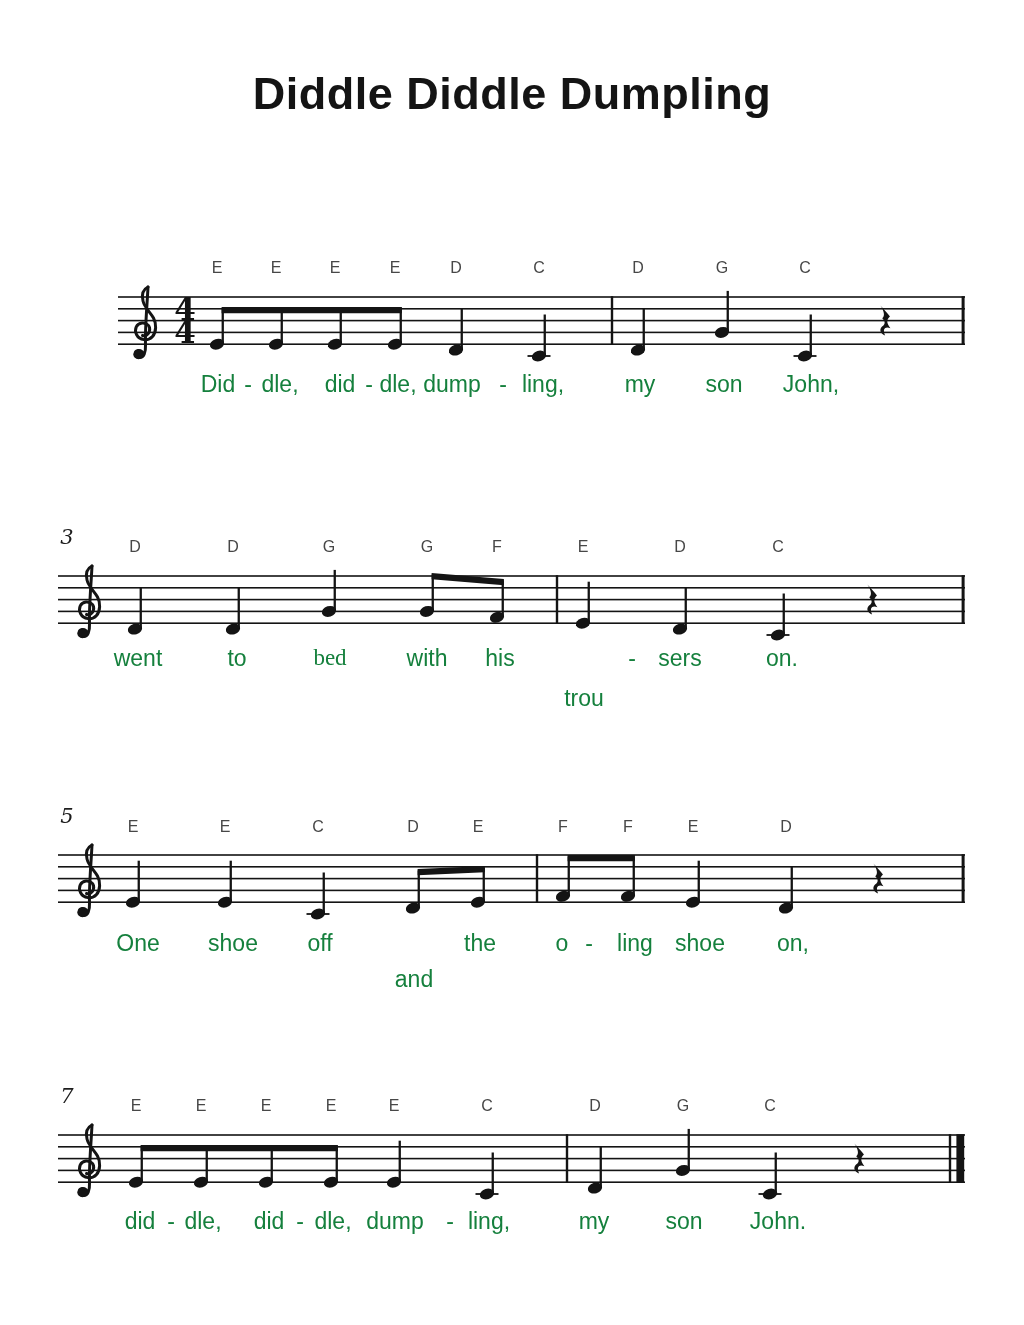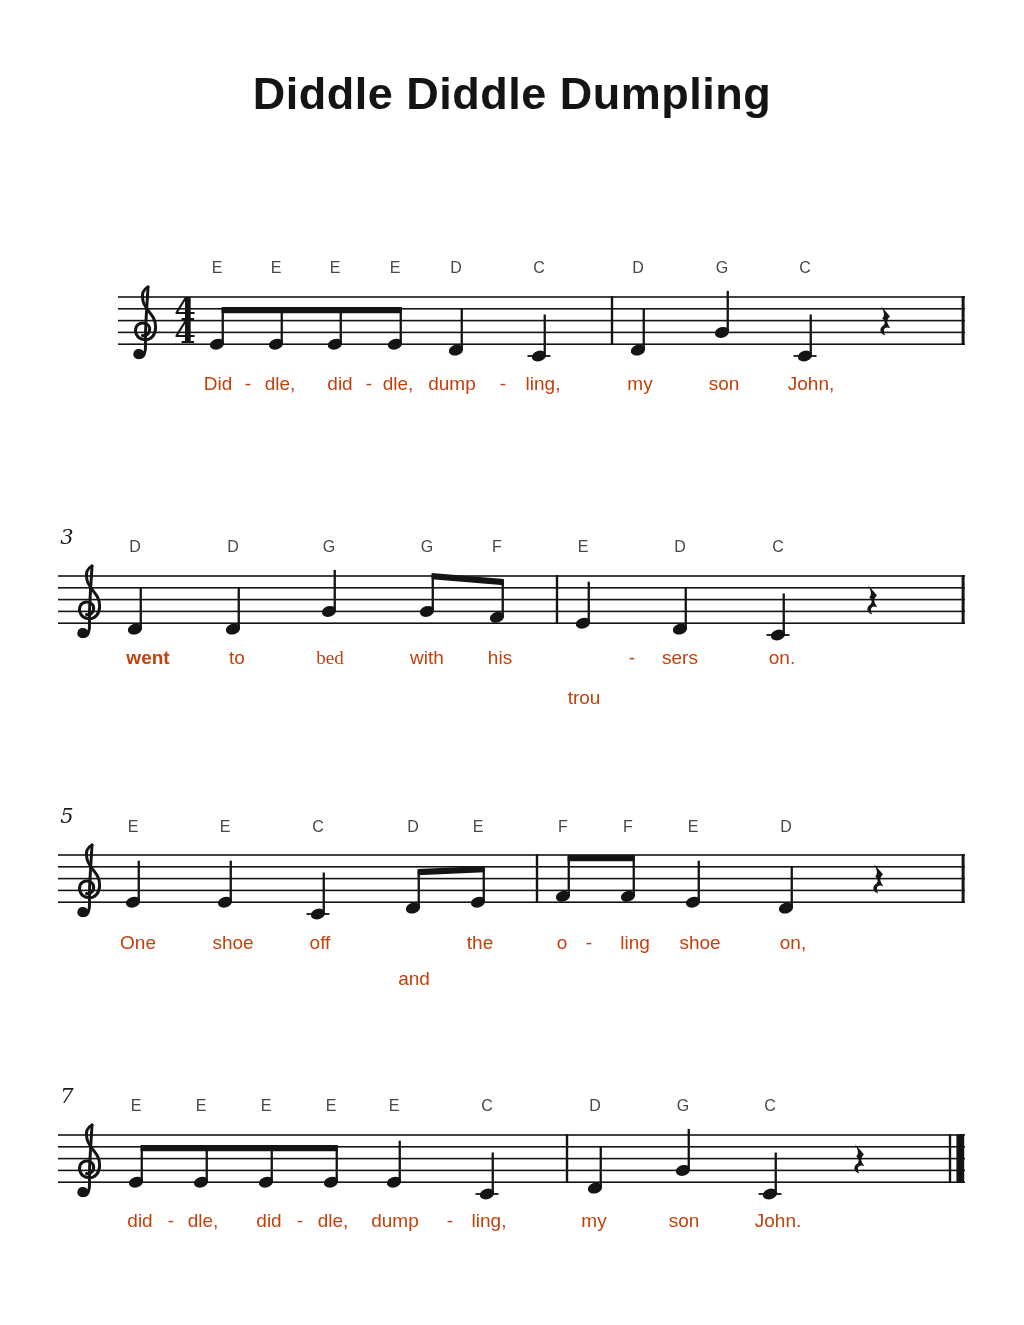--- a/index.html
+++ b/index.html
@@ -4,21 +4,21 @@
 <style>
   html,body{margin:0;padding:0;background:#ffffff;}
   #page{position:relative;width:1024px;height:1325px;background:#ffffff;overflow:hidden;
         font-family:"Liberation Sans",sans-serif;}
   #title{position:absolute;top:68px;left:0;width:100%;text-align:center;margin:0;
          font-size:45px;font-weight:700;color:#141414;letter-spacing:0.5px;
          font-family:"Liberation Sans",sans-serif;}
   #music-svg{position:absolute;left:0;top:0;}
   #text-layer span{position:absolute;transform:translate(-50%,-50%);white-space:nowrap;}
   .letter{font-size:16px;color:#474747;}
-  .lyric{font-size:19px;color:#c2410c;}
+  .lyric{font-size:23px;color:#15803d;}
   .mnum{font-size:21px;font-style:italic;color:#1c1c1c;font-family:"DejaVu Serif",serif;}
 </style>
 </head>
 <body>
 
 <div id="page">
   <h1 id="title">Diddle Diddle Dumpling</h1>
   <svg id="music-svg" width="1024" height="1325" viewBox="0 0 1024 1325">
       <rect x="118" y="296.2" width="847" height="1.6" fill="#141414"></rect>
       <rect x="118" y="308" width="847" height="1.6" fill="#141414"></rect>
@@ -250,21 +250,21 @@
       <span class="lyric" style="left: 724px; top: 384px;">son</span>
       <span class="lyric" style="left: 811px; top: 384px;">John,</span>
       <span class="letter" style="left: 135px; top: 547px;">D</span>
       <span class="letter" style="left: 233px; top: 547px;">D</span>
       <span class="letter" style="left: 329px; top: 547px;">G</span>
       <span class="letter" style="left: 427px; top: 547px;">G</span>
       <span class="letter" style="left: 497px; top: 547px;">F</span>
       <span class="letter" style="left: 583px; top: 547px;">E</span>
       <span class="letter" style="left: 680px; top: 547px;">D</span>
       <span class="letter" style="left: 778px; top: 547px;">C</span>
-      <span class="lyric" style="left: 148px; top: 658px; font-weight: bold;">went</span>
+      <span class="lyric" style="left: 138px; top: 658px;">went</span>
       <span class="lyric" style="left: 237px; top: 658px;">to</span>
       <span class="lyric" style="left: 330px; top: 658px; font-family: Liberation Serif, serif;">bed</span>
       <span class="lyric" style="left: 427px; top: 658px; text-align: center;">with</span>
       <span class="lyric" style="left: 500px; top: 658px;">his</span>
       <span class="lyric" style="left: 584px; top: 658px; margin-top: 40px;">trou</span>
       <span class="lyric" style="left: 632px; top: 658px;">-</span>
       <span class="lyric" style="left: 680px; top: 658px;">sers</span>
       <span class="lyric" style="left: 782px; top: 658px;">on.</span>
       <span class="mnum" style="left: 67px; top: 537px;">3</span>
       <span class="letter" style="left: 133px; top: 827px;">E</span>

